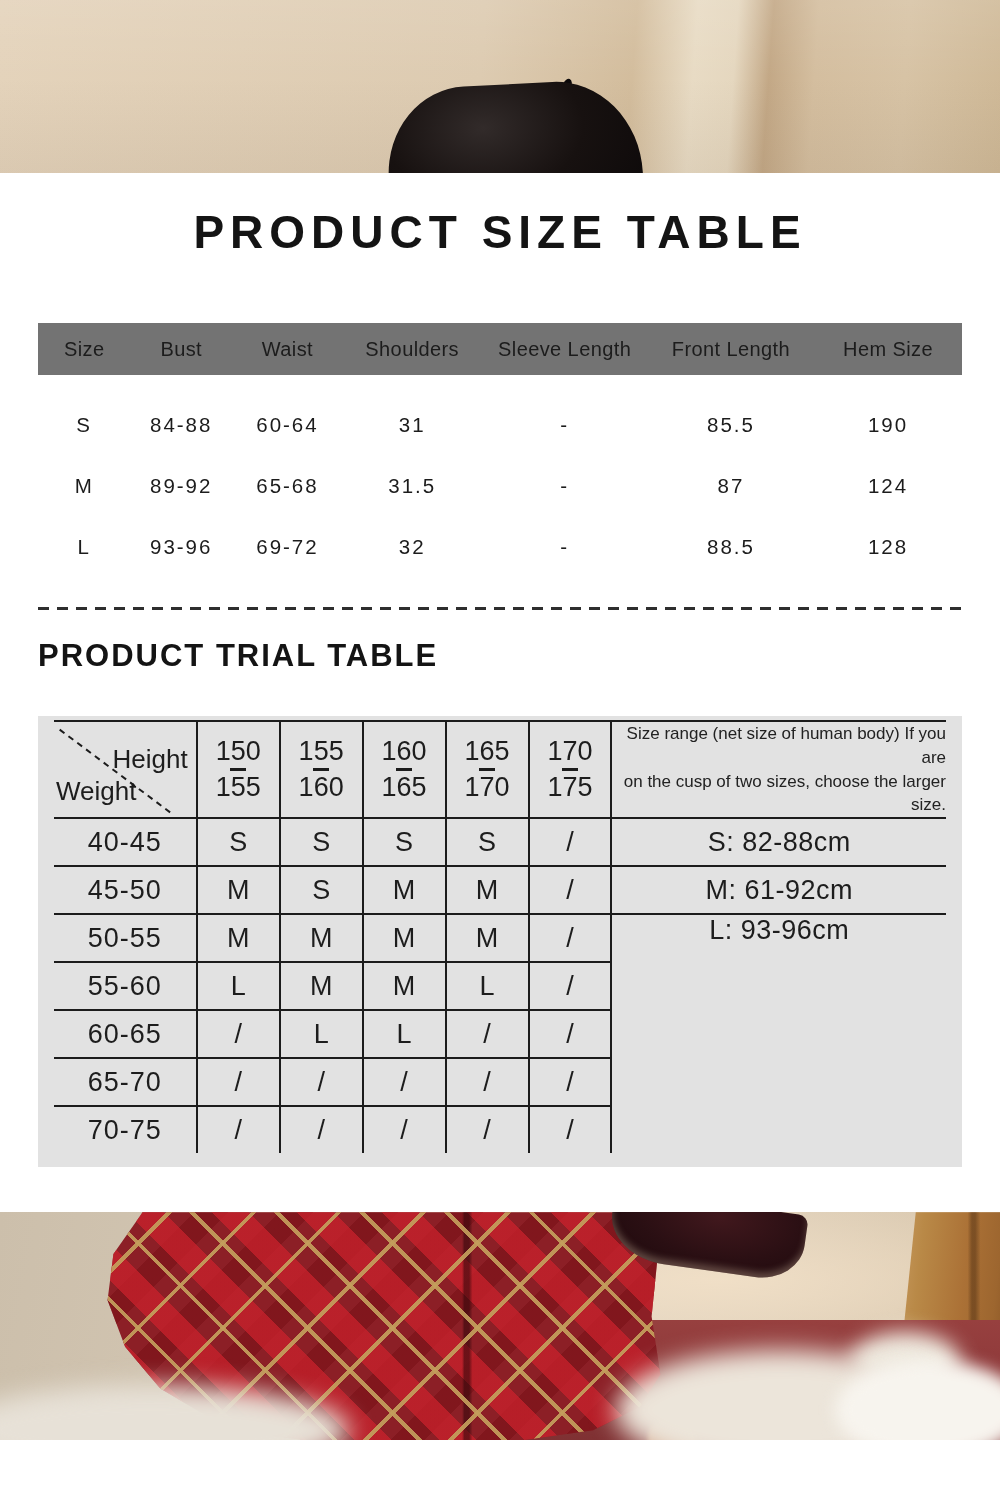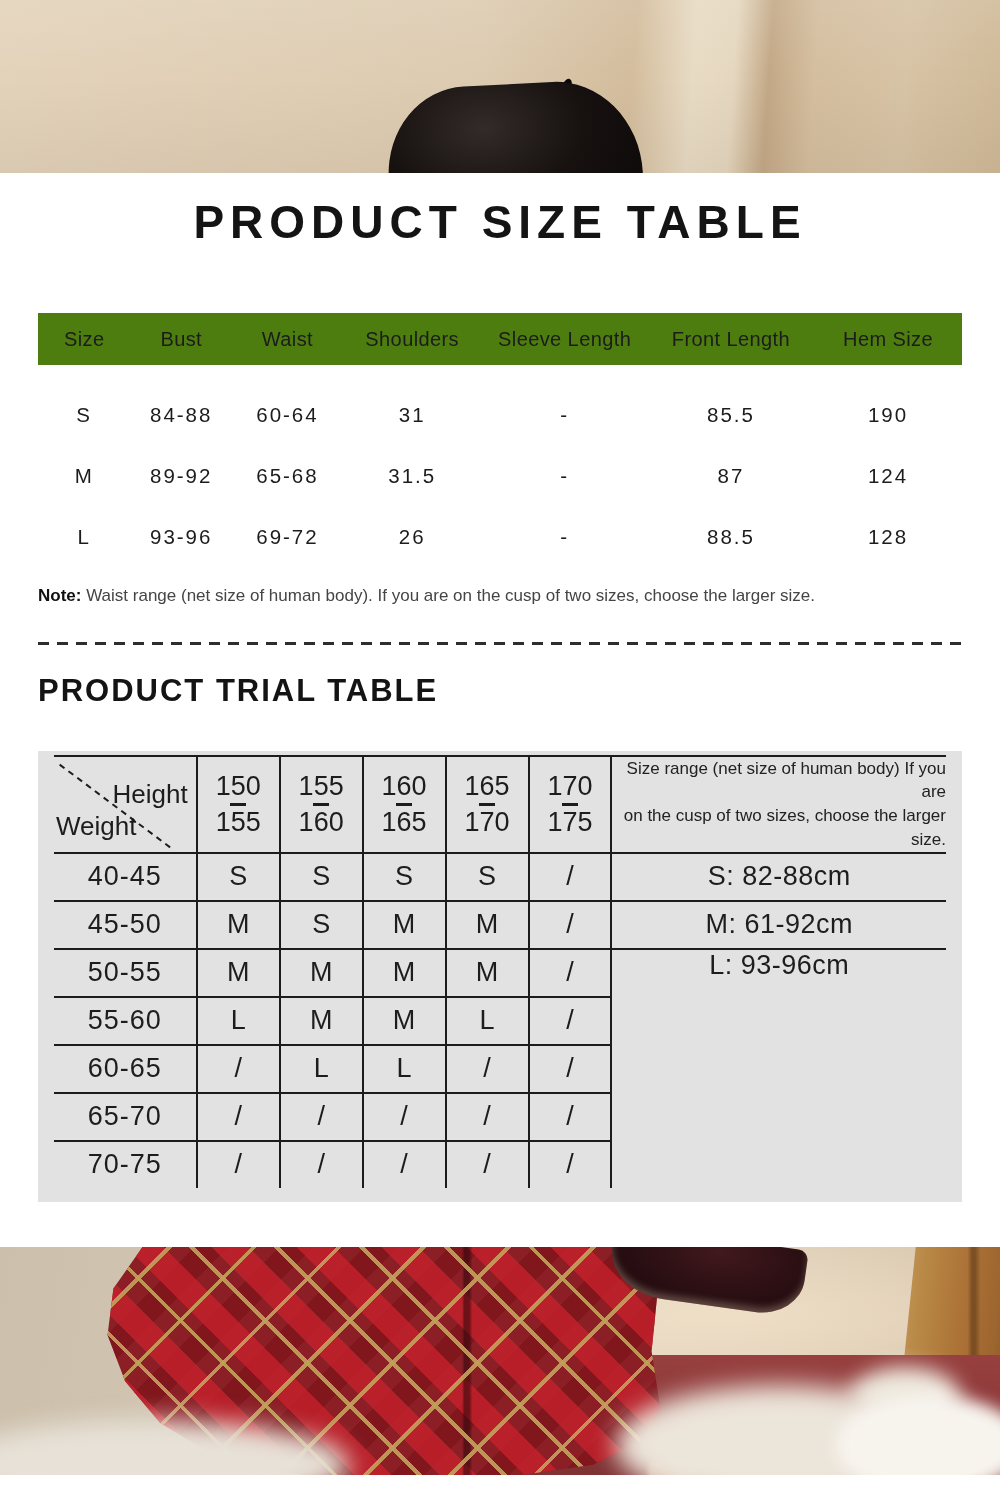--- a/index.html
+++ b/index.html
@@ -23,33 +23,33 @@
     background:radial-gradient(ellipse at 38% 28%,#322b2a 0%,#171110 45%,#0a0708 100%);
     border-radius:50% 54% 42% 50% / 92% 100% 60% 55%;
     transform:rotate(-3deg);z-index:2;
   }
   .beret-stem{
     position:absolute;left:560px;top:78px;width:9px;height:28px;
     background:#0b0809;border-radius:5px/9px;transform:rotate(22deg);z-index:1;
   }
   
   .main-title{
-    margin:22px 0 0;text-align:center;
+    margin:32px 0 0;text-align:center;
     font-size:46px;font-weight:700;letter-spacing:6px;color:#141414;
   }
   .trial-title{
     margin:28px 38px 0;font-size:31px;font-weight:700;letter-spacing:2px;color:#141414;
   }
   
   .size-table{
     width:924px;margin:64px auto 0;border-collapse:collapse;table-layout:fixed;
     text-align:center;
   }
   .size-table thead th{
-    background:#4d7c0f;height:50px;font-weight:400;font-size:20px;letter-spacing:.4px;color:#1c1c1c;
+    background:#737373;height:50px;font-weight:400;font-size:20px;letter-spacing:.4px;color:#1c1c1c;
   }
   .size-table tbody td{
     height:59px;font-size:20.5px;letter-spacing:2px;color:#1c1c1c;
   }
   .size-table tbody tr.first td{padding-top:20px;}
   
   .note{margin:14px 38px 0;font-size:17px;line-height:1.8;color:#454545;}
   .note .note-label{font-weight:700;color:#111;}
   
   .divider{
@@ -183,30 +183,29 @@
       <td>65-68</td>
       <td>31.5</td>
       <td>-</td>
       <td>87</td>
       <td>124</td>
     </tr>
     <tr>
       <td>L</td>
       <td>93-96</td>
       <td>69-72</td>
-      <td>26</td>
+      <td>32</td>
       <td>-</td>
       <td>88.5</td>
       <td>128</td>
     </tr>
   </tbody>
 </table>
 
 <div class="note">
-  <div><span class="note-label">Note:</span><span> Waist range (net size of human body). If you are on the cusp of two sizes, choose the larger size.</span></div>
 </div>
 
 <div class="divider"></div>
 
 <h2 class="trial-title">PRODUCT TRIAL TABLE</h2>
 
 <div class="trial-panel">
   <table class="tt">
     <colgroup>
       <col style="width:16%">

